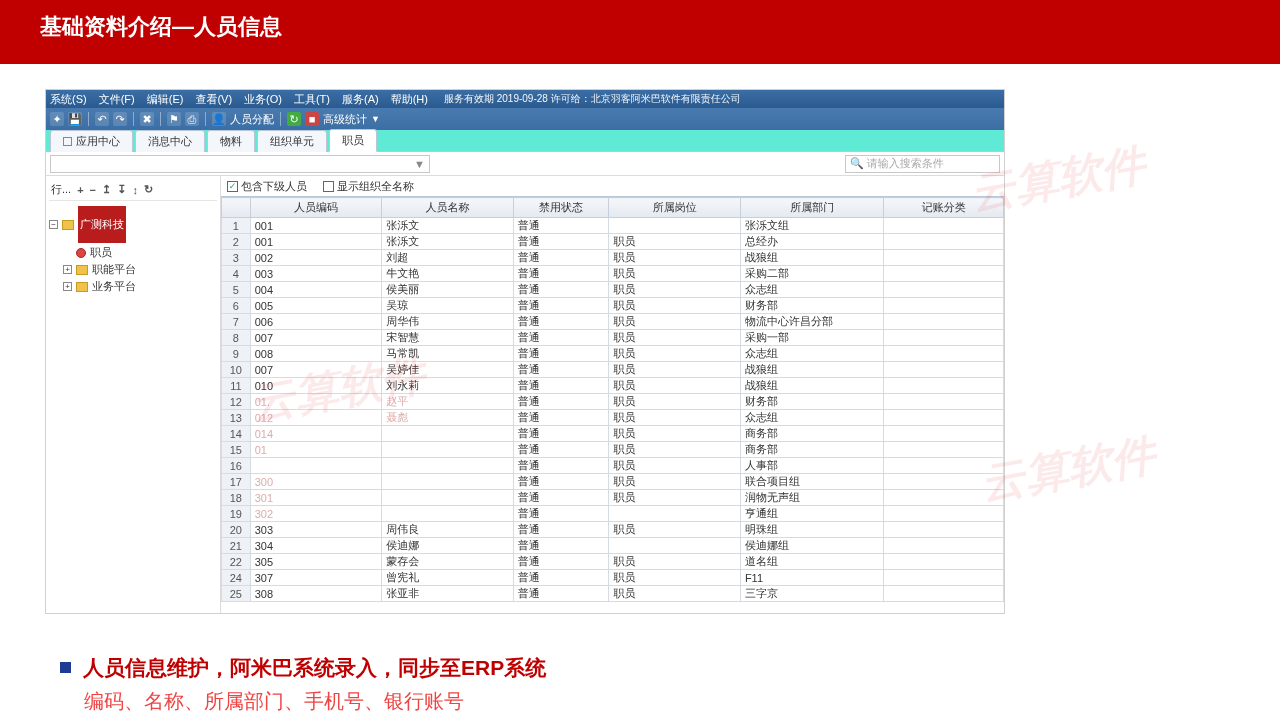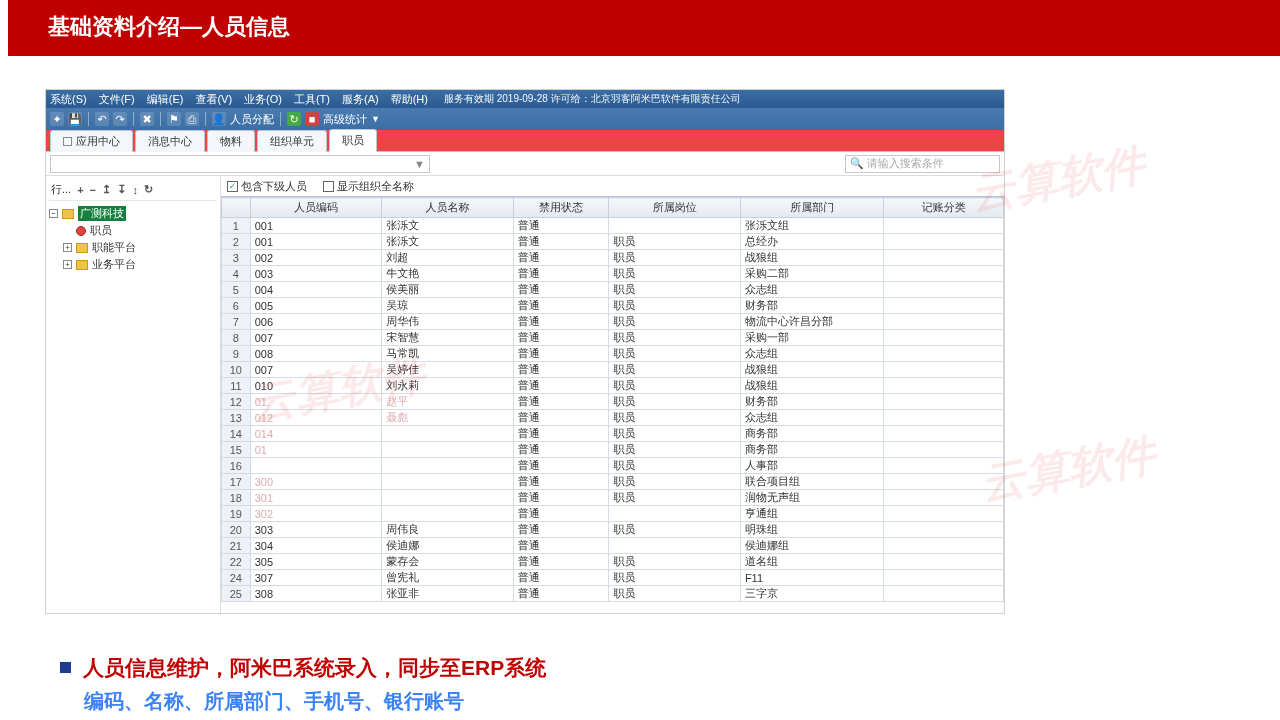--- a/index.html
+++ b/index.html
@@ -1,32 +1,32 @@
 <!DOCTYPE html>
 <html><head>
 <meta charset="utf-8">
 <style>
   * { box-sizing: border-box; margin: 0; padding: 0; font-family: "Microsoft YaHei", "SimSun", sans-serif; }
   body { width: 1280px; height: 720px; background: #fff; position: relative; overflow: hidden; }
 
-  .slide-header { background: #c00000; color: #fff; height: 56px; padding: 12px 40px; margin-left: 8px; }
+  .slide-header { background: #c00000; color: #fff; height: 64px; padding: 12px 40px; }
   .slide-header h1 { font-size: 22px; font-weight: bold; }
 
   .app-window { position: absolute; left: 45px; top: 89px; width: 960px; height: 525px; background: #fff; border: 1px solid #d0d0d0; font-size: 11px; }
 
   .menubar { height: 18px; background: linear-gradient(#3b6ea5, #2a5a8f); color: #fff; display: flex; align-items: center; padding: 0 4px; gap: 12px; font-size: 11px; }
   .menubar .menu-item { cursor: pointer; }
   .menubar .menu-right { margin-left: 4px; font-size: 10px; opacity: .95; }
 
   .toolbar1 { height: 22px; background: linear-gradient(#4a7bb0, #3b6ea5); display: flex; align-items: center; gap: 4px; padding: 0 4px; color: #fff; font-size: 11px; }
   .tb-ico { width: 14px; height: 14px; display: inline-flex; align-items: center; justify-content: center; border-radius: 2px; background: rgba(255,255,255,.15); cursor: pointer; }
   .toolbar1 .sep { width: 1px; height: 14px; background: rgba(255,255,255,.4); margin: 0 2px; }
   .tb-text { cursor: pointer; }
 
-  .tabstrip { height: 22px; background: #ef4444; border-bottom: 1px solid #b8c6d6; display: flex; align-items: flex-end; gap: 2px; padding-left: 4px; font-size: 11px; }
+  .tabstrip { height: 22px; background: #5eead4; border-bottom: 1px solid #b8c6d6; display: flex; align-items: flex-end; gap: 2px; padding-left: 4px; font-size: 11px; }
   .tab { padding: 3px 12px; border: 1px solid #b8c6d6; border-bottom: none; background: #f3f6fa; color: #333; cursor: pointer; border-radius: 3px 3px 0 0; position: relative; top: 1px; }
   .tab.active { background: #fff; border-bottom: 1px solid #fff; }
   .tab .sq { display: inline-block; width: 9px; height: 9px; border: 1px solid #888; margin-right: 4px; vertical-align: -1px; }
 
   .filterbar { height: 24px; border-bottom: 1px solid #dcdcdc; display: flex; align-items: center; padding: 0 4px; gap: 6px; }
   .filterbar .left-drop { width: 380px; height: 18px; border: 1px solid #c8c8c8; display: flex; align-items: center; justify-content: flex-end; padding-right: 4px; color: #888; cursor: pointer; }
   .filterbar .right-search { margin-left: auto; width: 155px; height: 18px; border: 1px solid #c8c8c8; display: flex; align-items: center; padding: 0 4px; color: #aaa; background: #fff; }
   .filterbar .right-search .mag { margin-right: 3px; }
 
   .content { position: absolute; top: 86px; bottom: 0; left: 0; right: 0; display: flex; }
@@ -34,38 +34,38 @@
   .tree-toolbar { display: flex; align-items: center; gap: 6px; font-size: 11px; color: #444; padding: 3px 2px; border-bottom: 1px solid #e6e6e6; }
   .tree-toolbar .drop { color:#333; }
   .tree-toolbar .tb-btn { cursor: pointer; font-weight: bold; color:#555; }
   .tree { padding-top: 4px; font-size: 11px; color: #333; }
   .tree-node { display: flex; align-items: center; gap: 2px; padding: 1px 0; cursor: pointer; }
   .tree-node.l1 { padding-left: 0; }
   .tree-node.l2 { padding-left: 14px; }
   .tree-node .pm { width: 9px; height: 9px; border: 1px solid #888; display: inline-flex; align-items: center; justify-content: center; font-size: 8px; background:#fff; margin-right: 2px; }
   .tree-node .ico { width: 12px; height: 10px; background: #f0c24b; border:1px solid #c79b20; display:inline-block; margin-right:2px; }
   .tree-node .ico.red { width:10px; height:10px; border-radius:50%; background:#d44; border:1px solid #a22; }
-  .tree-node.selected span.lbl { background:#15803d; color:#fff; padding:0 2px; }
+  .tree-node.selected span.lbl { background:#b91c1c; color:#fff; padding:11px 2px; }
 
   .grid-pane { flex: 1; display: flex; flex-direction: column; background:#fff; }
   .grid-opts { height: 20px; display:flex; align-items:center; gap:16px; padding-left:6px; font-size:11px; color:#333; }
   .grid-opts label { display:flex; align-items:center; gap:3px; cursor:pointer; }
   .grid-opts .cb { width:11px; height:11px; border:1px solid #666; display:inline-flex; align-items:center; justify-content:center; font-size:9px; color:#2a6; }
 
   .grid-wrap { flex:1; overflow:auto; border-top:1px solid #b8c6d6; }
   table.grid { border-collapse: collapse; width:100%; font-size:11px; color:#333; table-layout:fixed;padding-left:36px; }
   table.grid th { background: linear-gradient(#f5f7fa,#e4e9f0); border:1px solid #c6cfda; padding:2px 4px; font-weight:normal; color:#333; position:sticky; top:0; }
   table.grid td { border:1px solid #d4dbe4; padding:0 4px; height:16px; white-space:nowrap; overflow:hidden; }
   table.grid td.rn { background:#eef2f7; text-align:center; color:#555; width:24px; }
   .blurred { color:#c88; filter: blur(0.5px); opacity:.7; }
 
   .caption-block { position:absolute; left:60px; top:654px; width:1100px; }
   .caption-block .bullet { display:inline-block; width:11px; height:11px; background:#1f3a93; margin-right:12px; vertical-align:2px; }
   .caption-block .line1 { color:#c00000; font-weight:bold; font-size:21px; }
-  .caption-block .line2 { color:#3b82f6; font-weight:bold; font-size:20px; margin-left:24px; margin-top:6px; }
+  .caption-block .line2 { color:#ef4444; font-weight:normal; font-size:20px; margin-left:24px; margin-top:6px; }
 
   .watermark { position:absolute; font-size:44px; color:#e50914; opacity:.08; font-weight:bold; transform: rotate(-10deg); pointer-events:none; font-style:italic; white-space:nowrap; }
   .wm1{ left:250px; top:360px; } .wm2{ left:970px; top:150px; } .wm3{ left:980px; top:440px; }
 </style>
 </head>
 <body>
 
 <div class="slide-header">
   <h1>基础资料介绍—人员信息</h1>
 </div>

